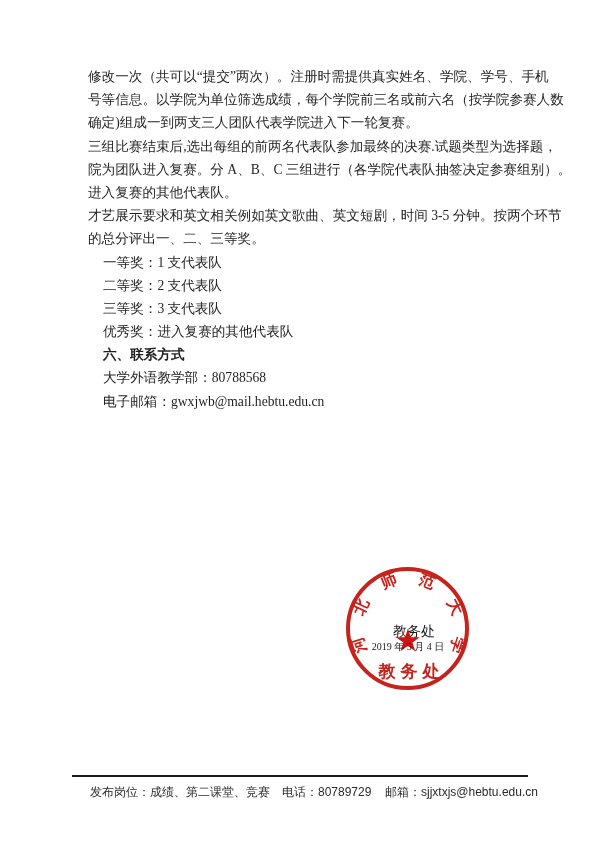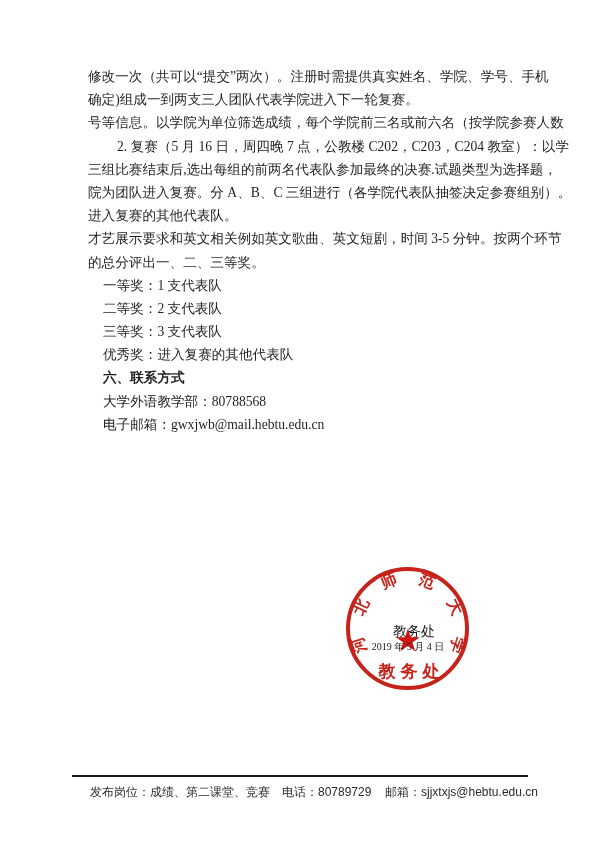--- a/index.html
+++ b/index.html
@@ -76,23 +76,22 @@
   .footer-phone{left:282px;}
   .footer-email{left:385px;}
 </style>
 </head>
 <body>
 
 <div class="page">
 
   <div class="doc-body">
       <div class="line just">修改一次（共可以“提交”两次）。注册时需提供真实姓名、学院、学号、手机</div>
+      <div class="line just">号等信息。以学院为单位筛选成绩，每个学院前三名或前六名（按学院参赛人数</div>
       <div class="line last">确定)组成一到两支三人团队代表学院进入下一轮复赛。</div>
-      <div class="line just">号等信息。以学院为单位筛选成绩，每个学院前三名或前六名（按学院参赛人数</div>
-      <div class="line just indent">2.  复赛（5 月 16 日，周四晚 7 点，公教楼 C202，C203，C204 教室）：以学</div>
       <div class="line just">三组比赛结束后,选出每组的前两名代表队参加最终的决赛.试题类型为选择题，</div>
       <div class="line just">院为团队进入复赛。分 A、B、C 三组进行（各学院代表队抽签决定参赛组别）。</div>
       <div class="line last">进入复赛的其他代表队。</div>
       <div class="line just">才艺展示要求和英文相关例如英文歌曲、英文短剧，时间 3-5 分钟。按两个环节</div>
       <div class="line last">的总分评出一、二、三等奖。</div>
       <div class="line item last">一等奖：1 支代表队</div>
       <div class="line item last">二等奖：2 支代表队</div>
       <div class="line item last">三等奖：3 支代表队</div>
       <div class="line item last">优秀奖：进入复赛的其他代表队</div>
       <div class="line heading last">六、联系方式</div>

